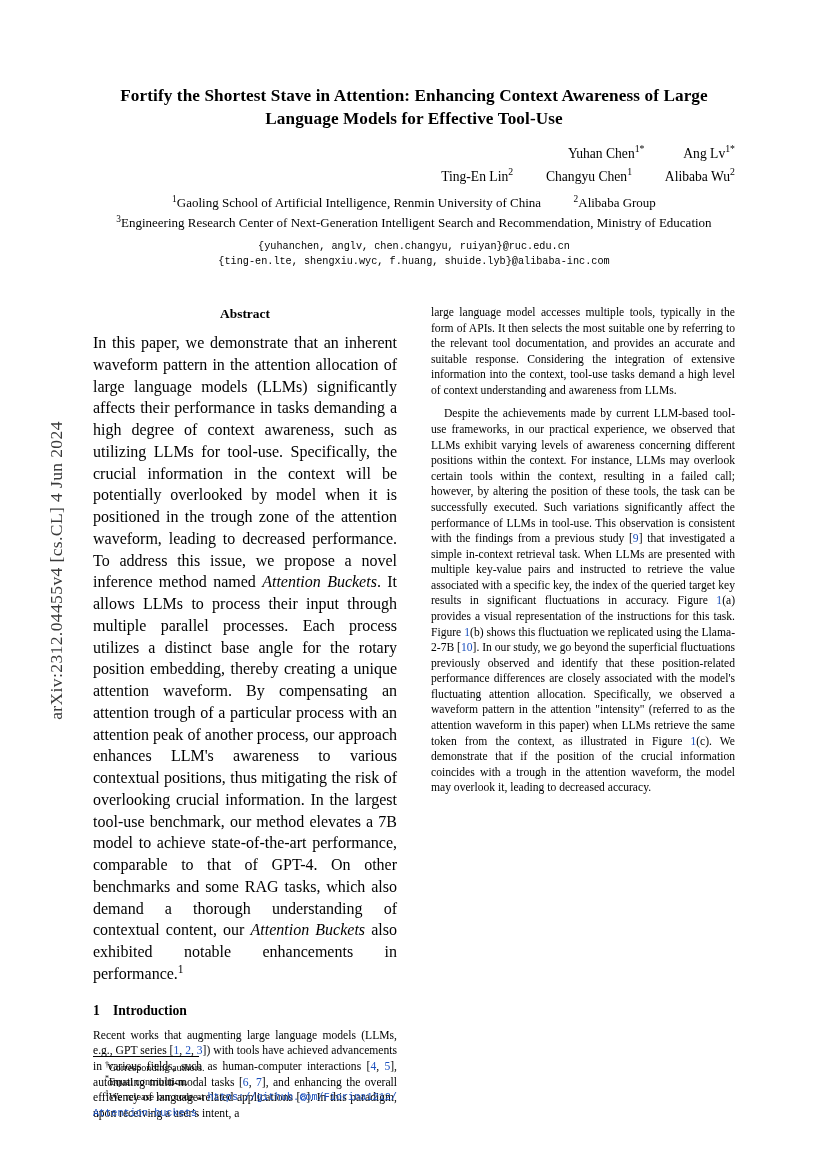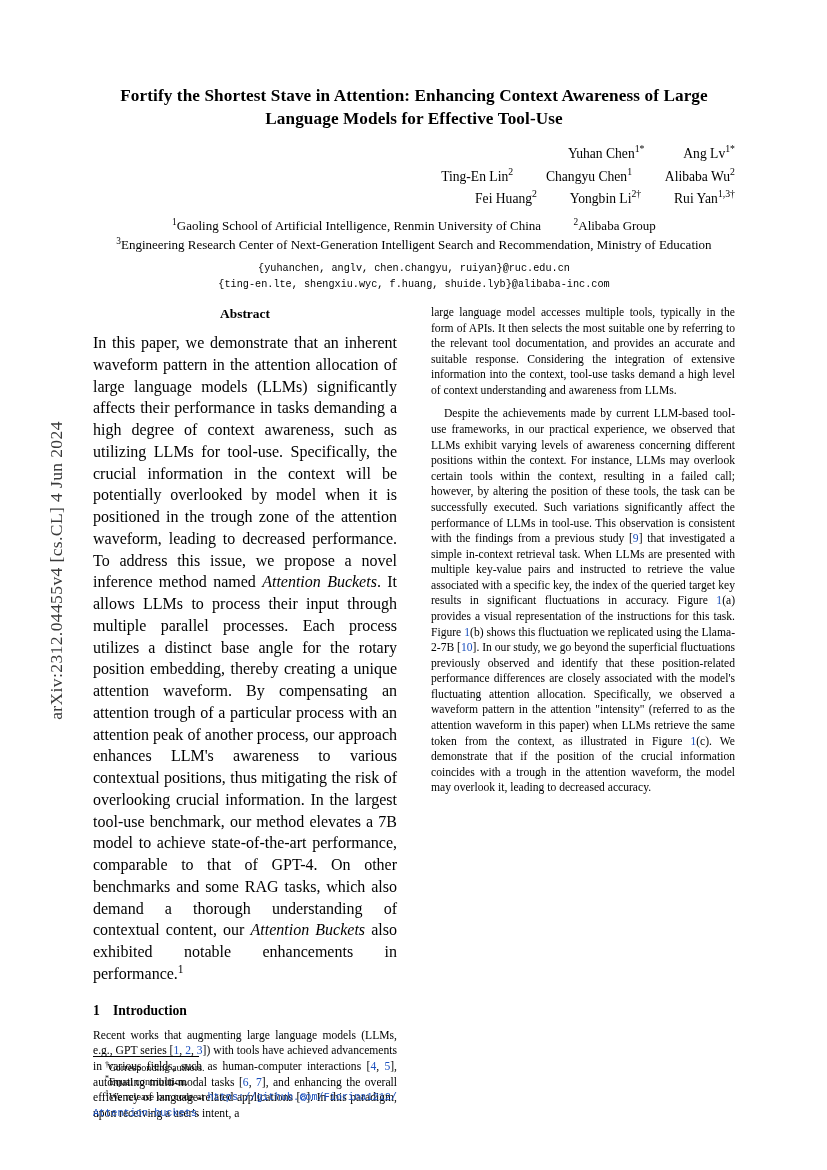--- a/index.html
+++ b/index.html
@@ -163,27 +163,20 @@
         <span class="gap-lg"></span>
         <span class="name"><span>Ang Lv</span><sup>1*</sup></span>
       </div>
       <div class="row">
         <span class="name"><span>Ting-En Lin</span><sup>2</sup></span>
         <span class="gap-md"></span>
         <span class="name"><span>Changyu Chen</span><sup>1</sup></span>
         <span class="gap-md"></span>
         <span class="name"><span>Alibaba Wu</span><sup>2</sup></span>
       </div>
-      <div class="row">
-        <span class="name"><span>Fei  Huang</span><sup>2</sup></span>
-        <span class="gap-md"></span>
-        <span class="name"><span>Yongbin Li</span><sup>2†</sup></span>
-        <span class="gap-md"></span>
-        <span class="name"><span>Rui  Yan</span><sup>1,3†</sup></span>
-      </div>
     </div>
 
     <div class="affils">
       <div class="line">
         <sup>1</sup><span>Gaoling School of Artificial Intelligence, Renmin University of China</span>
         <span class="gap-md"></span>
         <sup>2</sup><span>Alibaba Group</span>
       </div>
       <div class="line">
         <sup>3</sup><span>Engineering Research Center of Next-Generation Intelligent Search and Recommendation, Ministry of Education</span>

